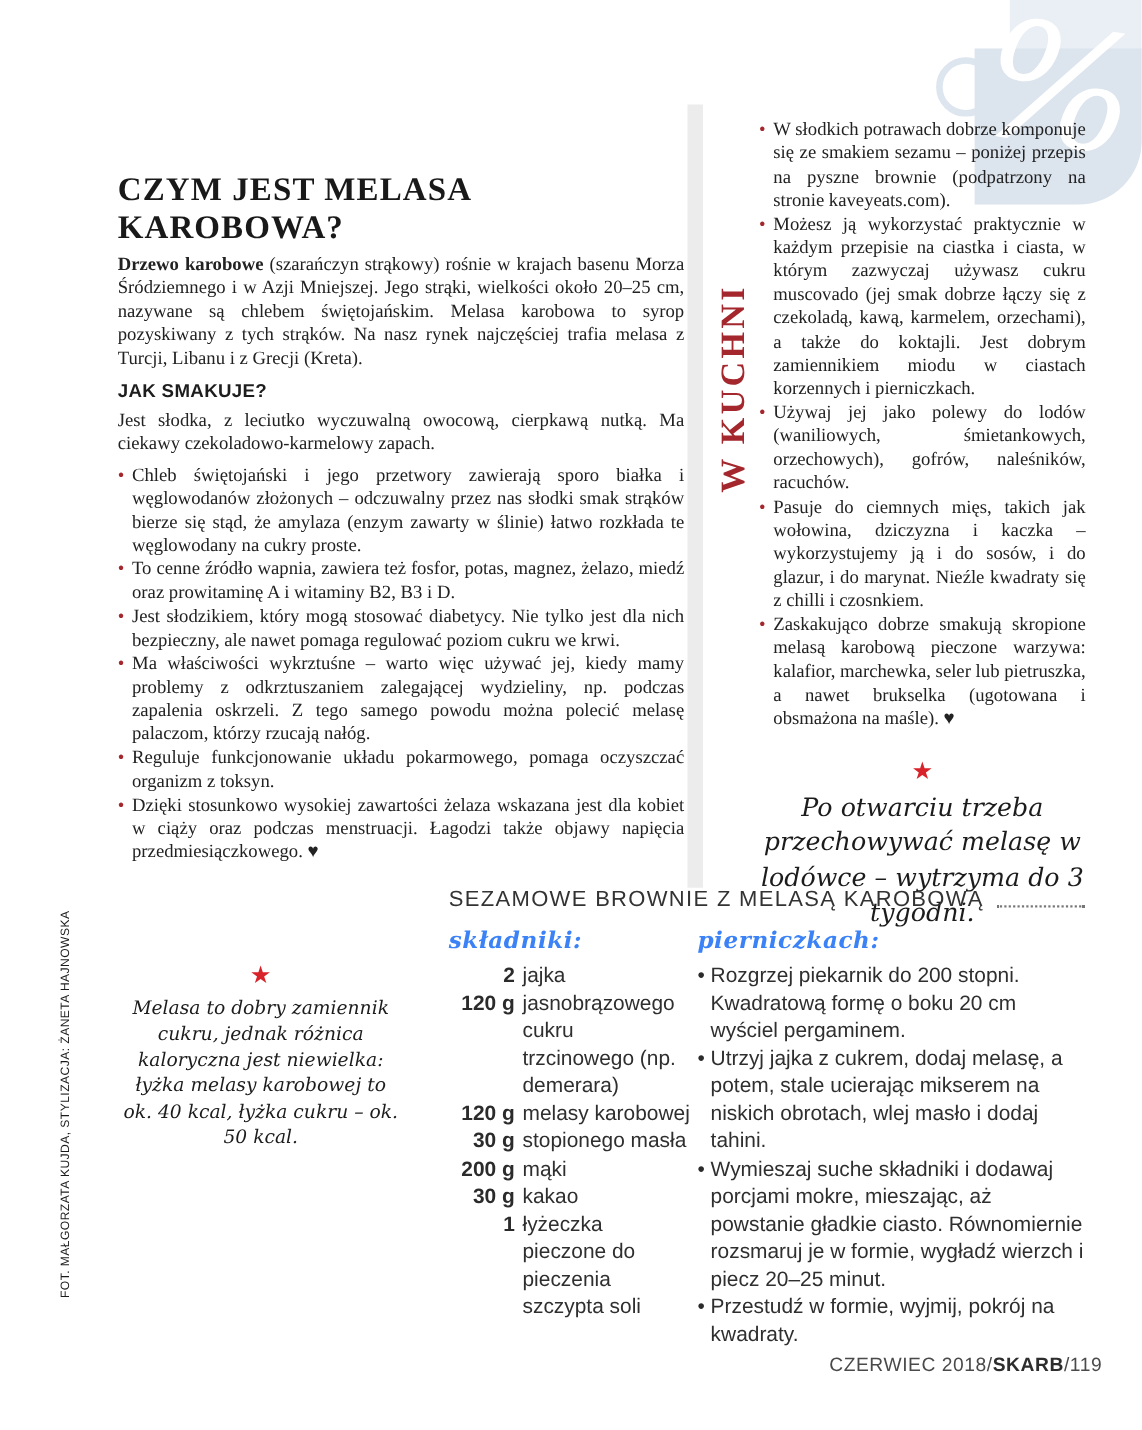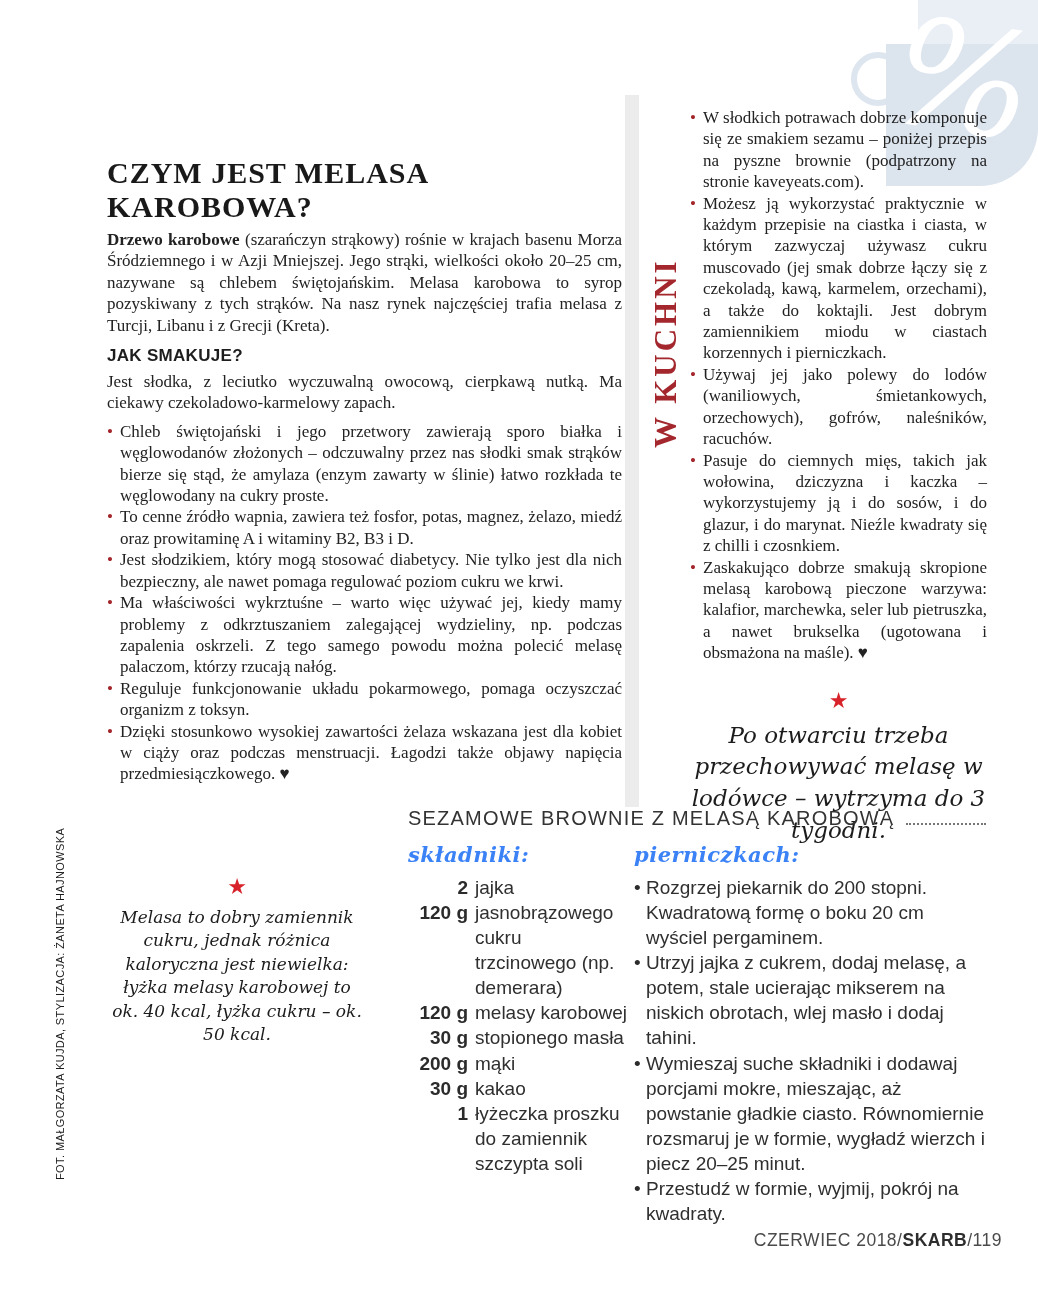--- a/index.html
+++ b/index.html
@@ -161,21 +161,21 @@
         <div class="ing-row">
             <span class="ing-amt">200 g</span>
             <span class="ing-name">mąki</span>
           </div>
         <div class="ing-row">
             <span class="ing-amt">30 g</span>
             <span class="ing-name">kakao</span>
           </div>
         <div class="ing-row">
             <span class="ing-amt">1</span>
-            <span class="ing-name">łyżeczka proszku do zamiennik</span>
+            <span class="ing-name">łyżeczka pieczone do pieczenia</span>
           </div>
         <div class="ing-row">
             <span class="ing-amt"></span>
             <span class="ing-name">szczypta soli</span>
           </div>
       </div>
       <div class="preparation">
         <div class="col-head">pierniczkach:</div>
         <ul class="bullets dark steps">
           <li><span>Rozgrzej piekarnik do 200 stopni. Kwadratową formę o boku 20 cm wyściel pergaminem.</span></li>

